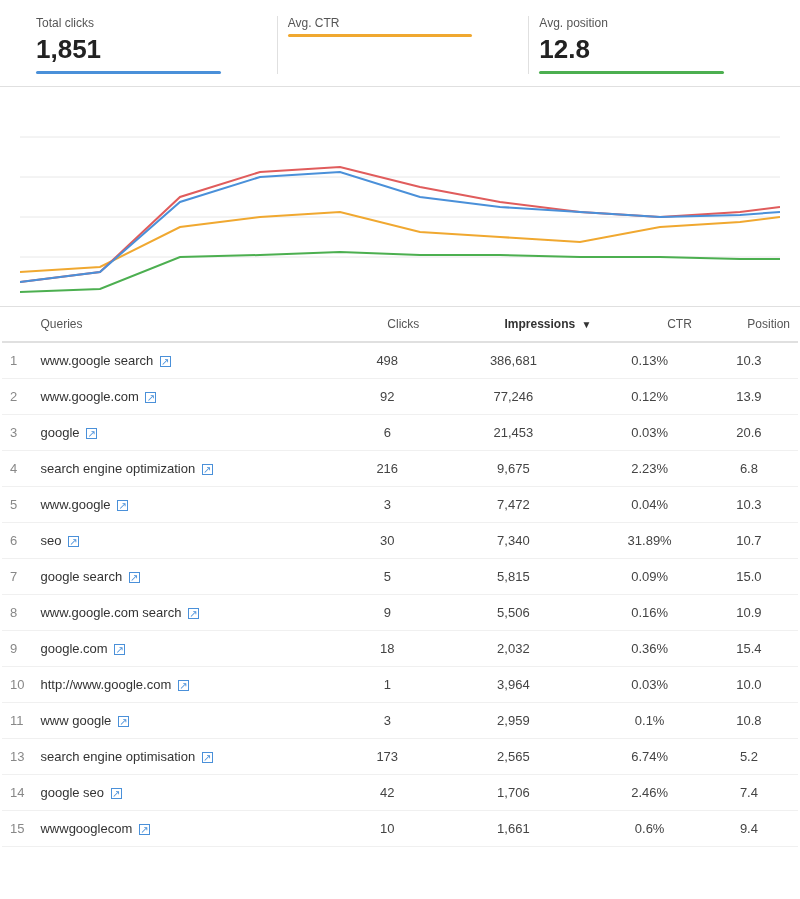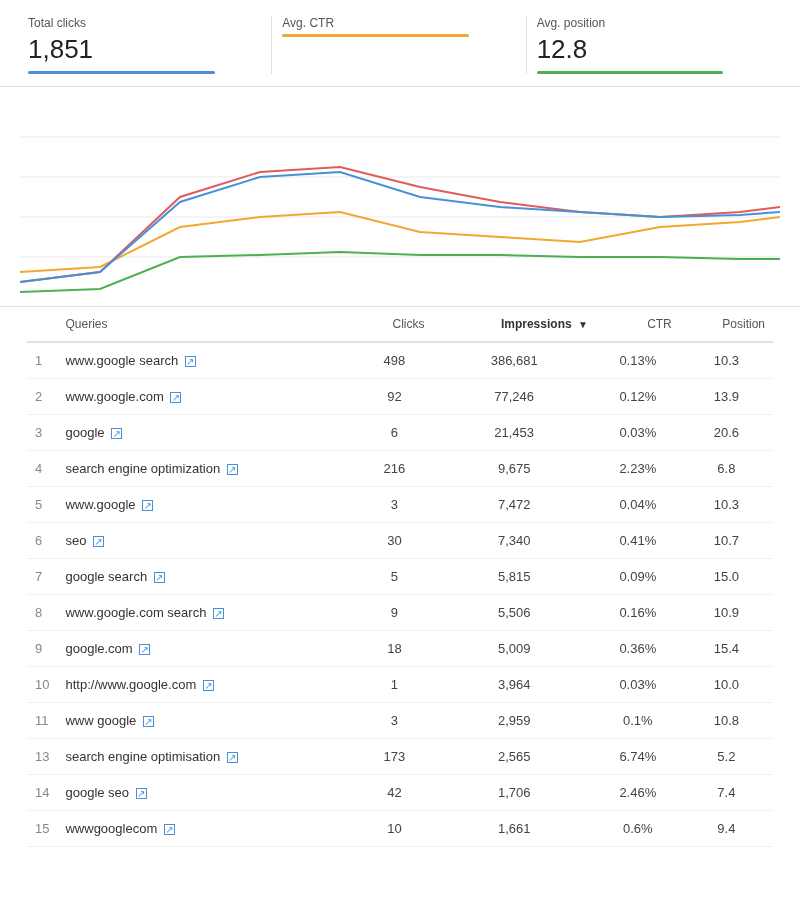--- a/index.html
+++ b/index.html
@@ -5,39 +5,39 @@
     * { box-sizing: border-box; margin: 0; padding: 0; }
     body {
       font-family: Arial, sans-serif;
       font-size: 13px;
       background: #fff;
       color: #333;
       width: 800px;
     }
     .metrics-bar {
       display: flex;
-      padding: 16px 20px 12px 28px;
+      padding: 16px 20px 12px 36px;
       border-bottom: 1px solid #e0e0e0;
       gap: 0;
     }
     .metric-item {
       flex: 1;
       padding: 0 10px;
       border-right: 1px solid #e0e0e0;
     }
     .metric-item:first-child { padding-left: 0; }
     .metric-item:last-child { border-right: none; }
     .metric-label {
       font-size: 12px;
       color: #555;
       margin-bottom: 4px;
     }
     .metric-value {
       font-size: 26px;
-      font-weight: 400;
+      font-weight: 700;
       color: #222;
       margin-bottom: 6px;
     }
     .metric-bar-line {
       height: 3px;
       border-radius: 2px;
       width: 80%;
     }
     .bar-blue { background: #4a90d9; }
     .bar-red { background: #e05c5c; }
@@ -49,21 +49,21 @@
       border-bottom: 1px solid #e0e0e0;
       height: 220px;
       position: relative;
     }
     svg.chart {
       width: 100%;
       height: 200px;
     }
 
     .table-container {
-      padding: 0 27px;
+      padding: 0 2px;
     }
     table {
       width: 100%;
       border-collapse: collapse;
     }
     thead tr {
       border-bottom: 2px solid #e0e0e0;
     }
     thead th {
       padding: 10px 8px;
@@ -194,21 +194,21 @@
     <td class="num">3</td>
     <td class="num">7,472</td>
     <td class="num">0.04%</td>
     <td class="num">10.3</td>
   </tr>
         <tr>
     <td class="row-num">6</td>
     <td>seo <span class="ext-link">↗</span></td>
     <td class="num">30</td>
     <td class="num">7,340</td>
-    <td class="num">0.41%</td>
+    <td class="num">31.89%</td>
     <td class="num">10.7</td>
   </tr>
         <tr>
     <td class="row-num">7</td>
     <td>google search <span class="ext-link">↗</span></td>
     <td class="num">5</td>
     <td class="num">5,815</td>
     <td class="num">0.09%</td>
     <td class="num">15.0</td>
   </tr>
@@ -217,21 +217,21 @@
     <td>www.google.com search <span class="ext-link">↗</span></td>
     <td class="num">9</td>
     <td class="num">5,506</td>
     <td class="num">0.16%</td>
     <td class="num">10.9</td>
   </tr>
         <tr>
     <td class="row-num">9</td>
     <td>google.com <span class="ext-link">↗</span></td>
     <td class="num">18</td>
-    <td class="num">5,009</td>
+    <td class="num">2,032</td>
     <td class="num">0.36%</td>
     <td class="num">15.4</td>
   </tr>
         <tr>
     <td class="row-num">10</td>
     <td>http://www.google.com <span class="ext-link">↗</span></td>
     <td class="num">1</td>
     <td class="num">3,964</td>
     <td class="num">0.03%</td>
     <td class="num">10.0</td>

